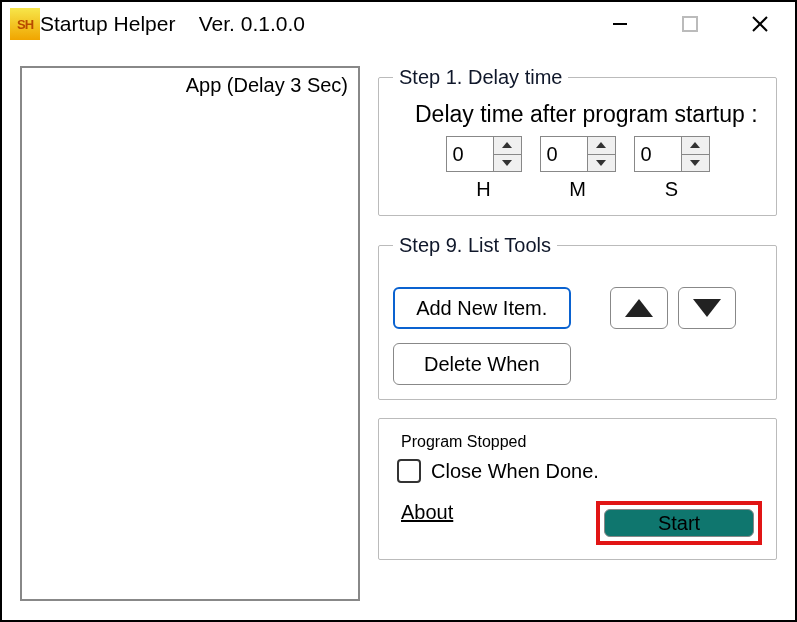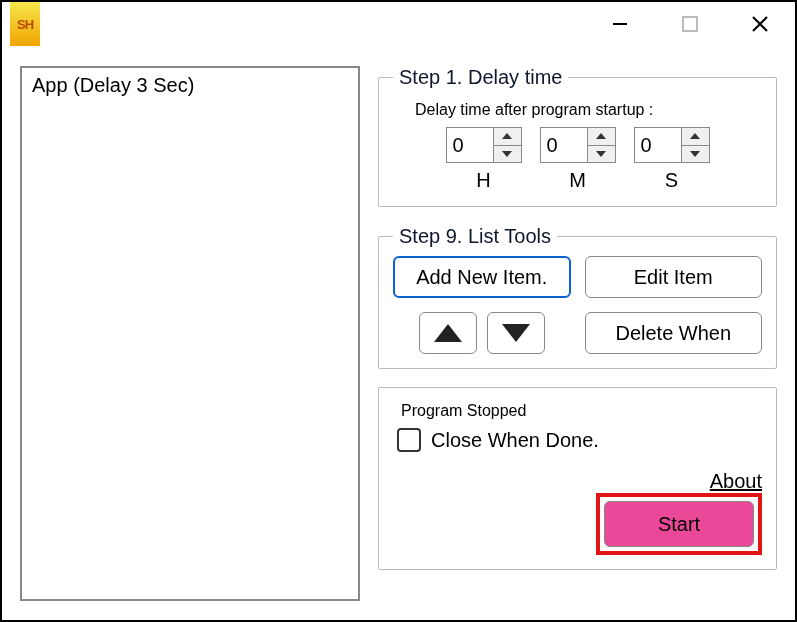--- a/index.html
+++ b/index.html
@@ -13,21 +13,21 @@
     position: relative;
   }
   .titlebar {
     display: flex;
     align-items: center;
     height: 44px;
     padding: 0 0 0 8px;
   }
   .logo {
     width: 30px;
-    height: 44px;
+    height: 32px;
     background: linear-gradient(to bottom, #f7e64a 0%, #f0a500 100%);
     display: flex;
     align-items: center;
     justify-content: center;
     font-weight: bold;
     font-size: 13px;
     color: #b84a00;
     letter-spacing: -1px;
   }
   .title {
@@ -54,40 +54,41 @@
     padding: 20px 18px 18px 18px;
     display: flex;
     gap: 18px;
   }
   .listbox {
     flex: 0 0 340px;
     height: 535px;
     border: 2px solid #888;
     padding: 6px 10px;
     font-size: 20px;
+    text-align: right;
   }
   .rightcol {
     flex: 1;
     display: flex;
     flex-direction: column;
     gap: 18px;
   }
   fieldset {
     border: 1px solid #bbb;
     border-radius: 2px;
     margin: 0;
     padding: 8px 14px 14px 14px;
   }
   legend {
     font-size: 20px;
     padding: 0 6px;
     color: #0f172a;
   }
   .delay-label {
-    font-size: 16px;
+    font-size: 23px;
     margin: 4px 0 8px 22px;
   }
   .spinrow {
     display: flex;
     gap: 18px;
     justify-content: center;
   }
   .spincol {
     display: flex;
     flex-direction: column;
@@ -124,21 +125,21 @@
     border: none;
     padding: 0;
     cursor: pointer;
   }
   .spinbtn:first-child { border-bottom: 1px solid #888; }
   .spinlabel { font-size: 20px; }
   .btngrid {
     display: grid;
     grid-template-columns: 1fr 1fr;
     gap: 14px 14px;
-    margin-top: 0;
+    margin-top: 22px;
   }
   .btn {
     height: 42px;
     border: 1px solid #888;
     border-radius: 6px;
     background: #fff;
     font-size: 20px;
     cursor: pointer;
     display: flex;
     align-items: center;
@@ -175,51 +176,55 @@
   .chk {
     width: 24px;
     height: 24px;
     border: 2px solid #333;
     border-radius: 4px;
     background: #fff;
     cursor: pointer;
   }
   .bottomrow {
     display: flex;
-    align-items: flex-end;
+    align-items: flex-start;
     margin-top: 18px;
-    flex-direction: column;
   }
   .about {
     font-size: 20px;
     text-decoration: underline;
     color: #000;
     cursor: pointer;
     margin-left: 8px;
   }
   .startwrap {
     margin-left: auto;
     border: 4px solid #e11515;
     padding: 4px;
   }
   .startbtn {
     width: 150px;
-    height: 46px;
+    height: 28px;
     border: 1px solid #888;
     border-radius: 6px;
-    background: #ec4899;
+    background: #0f766e;
     font-size: 20px;
     cursor: pointer;
   }
 </style>
 </head>
 <body>
 
 <div class="titlebar">
   <div class="logo">SH</div>
+  <div class="title">
+    <span>Startup Helper</span>
+    &nbsp;&nbsp;
+    <span>Ver. 0.1.0.0</span>
+  </div>
   <div class="winctrls">
     <div class="winbtn">
       <svg width="18" height="18">
           <line x1="2" y1="9" x2="16" y2="9" stroke="#000" stroke-width="2"></line>
         </svg>
     </div>
     <div class="winbtn">
       <svg width="16" height="16">
           <rect x="1" y="1" width="14" height="14" fill="none" stroke="#bbb" stroke-width="2"></rect>
         </svg>
@@ -297,21 +302,20 @@
           </div>
           <div class="spinlabel">S</div>
         </div>
       </div>
     </fieldset>
 
     <fieldset>
       <legend>Step 9. List Tools</legend>
       <div class="btngrid">
         <button class="btn primary">Add New Item.</button>
-        <button class="btn">Edit Item</button>
         <div class="movegroup">
           <button class="movebtn">
             <svg width="28" height="18">
                 <polygon points="14,0 28,18 0,18" fill="#222"></polygon>
               </svg>
           </button>
           <button class="movebtn">
             <svg width="28" height="18">
                 <polygon points="0,0 28,0 14,18" fill="#222"></polygon>
               </svg>

